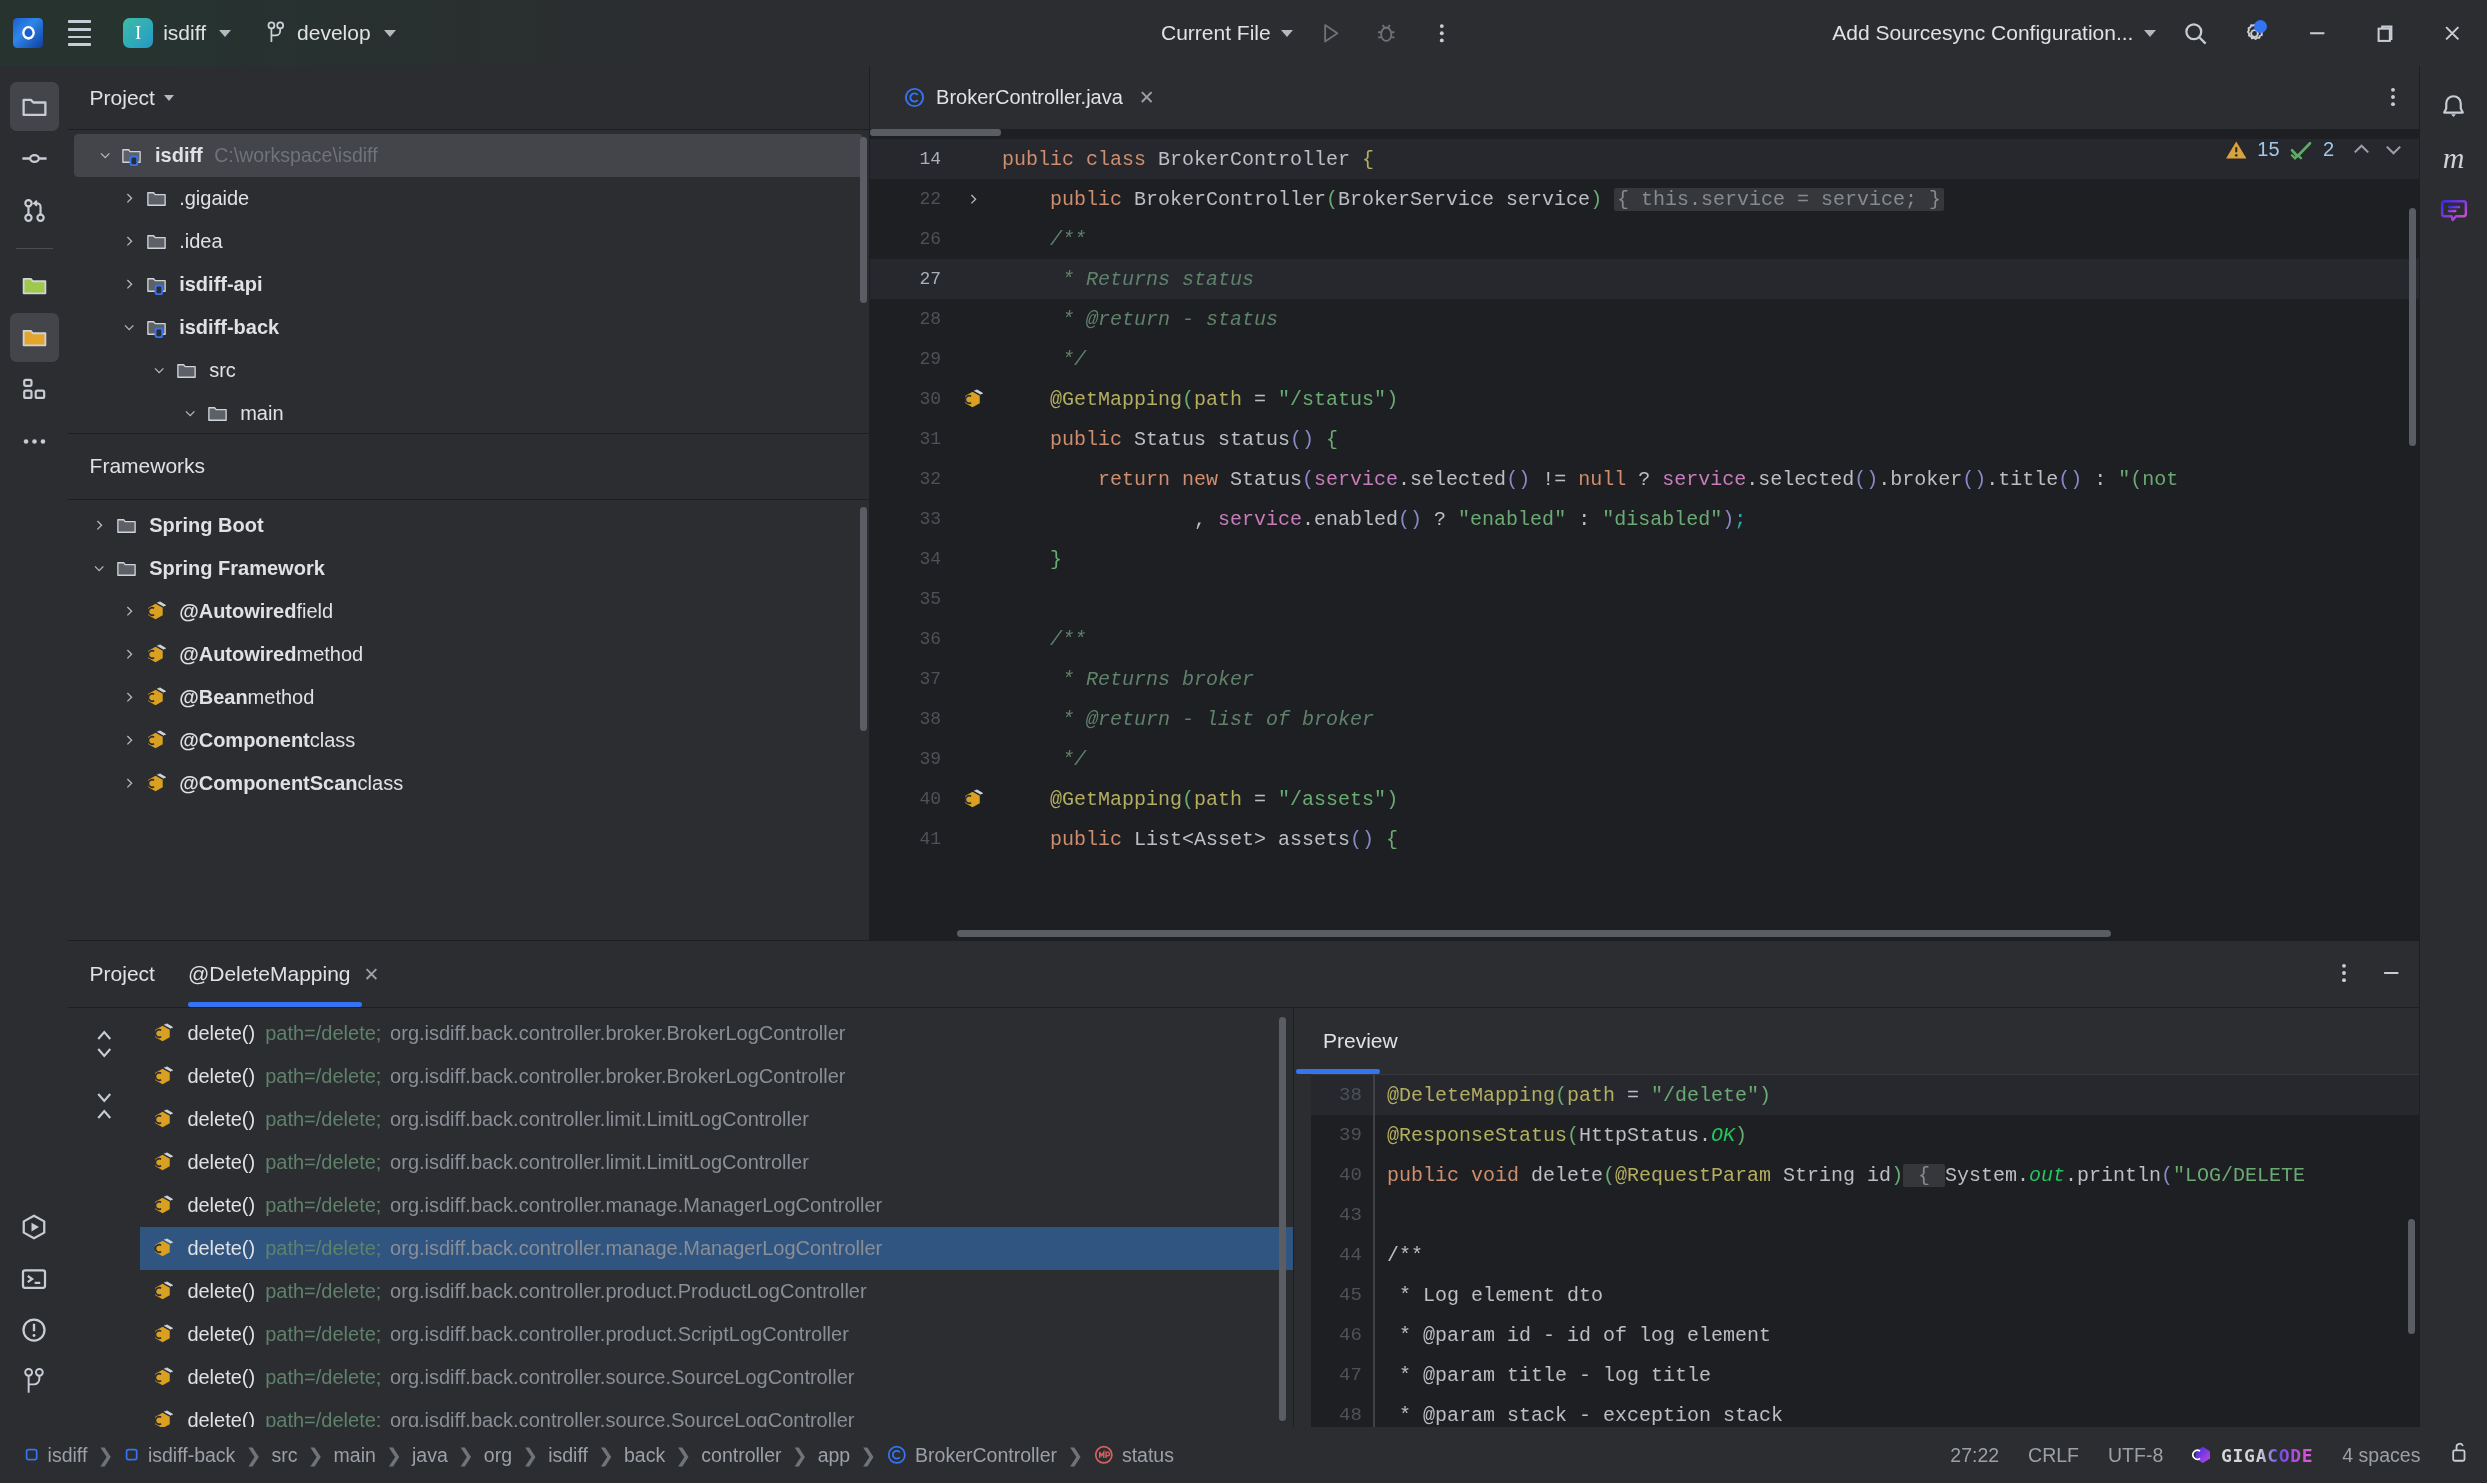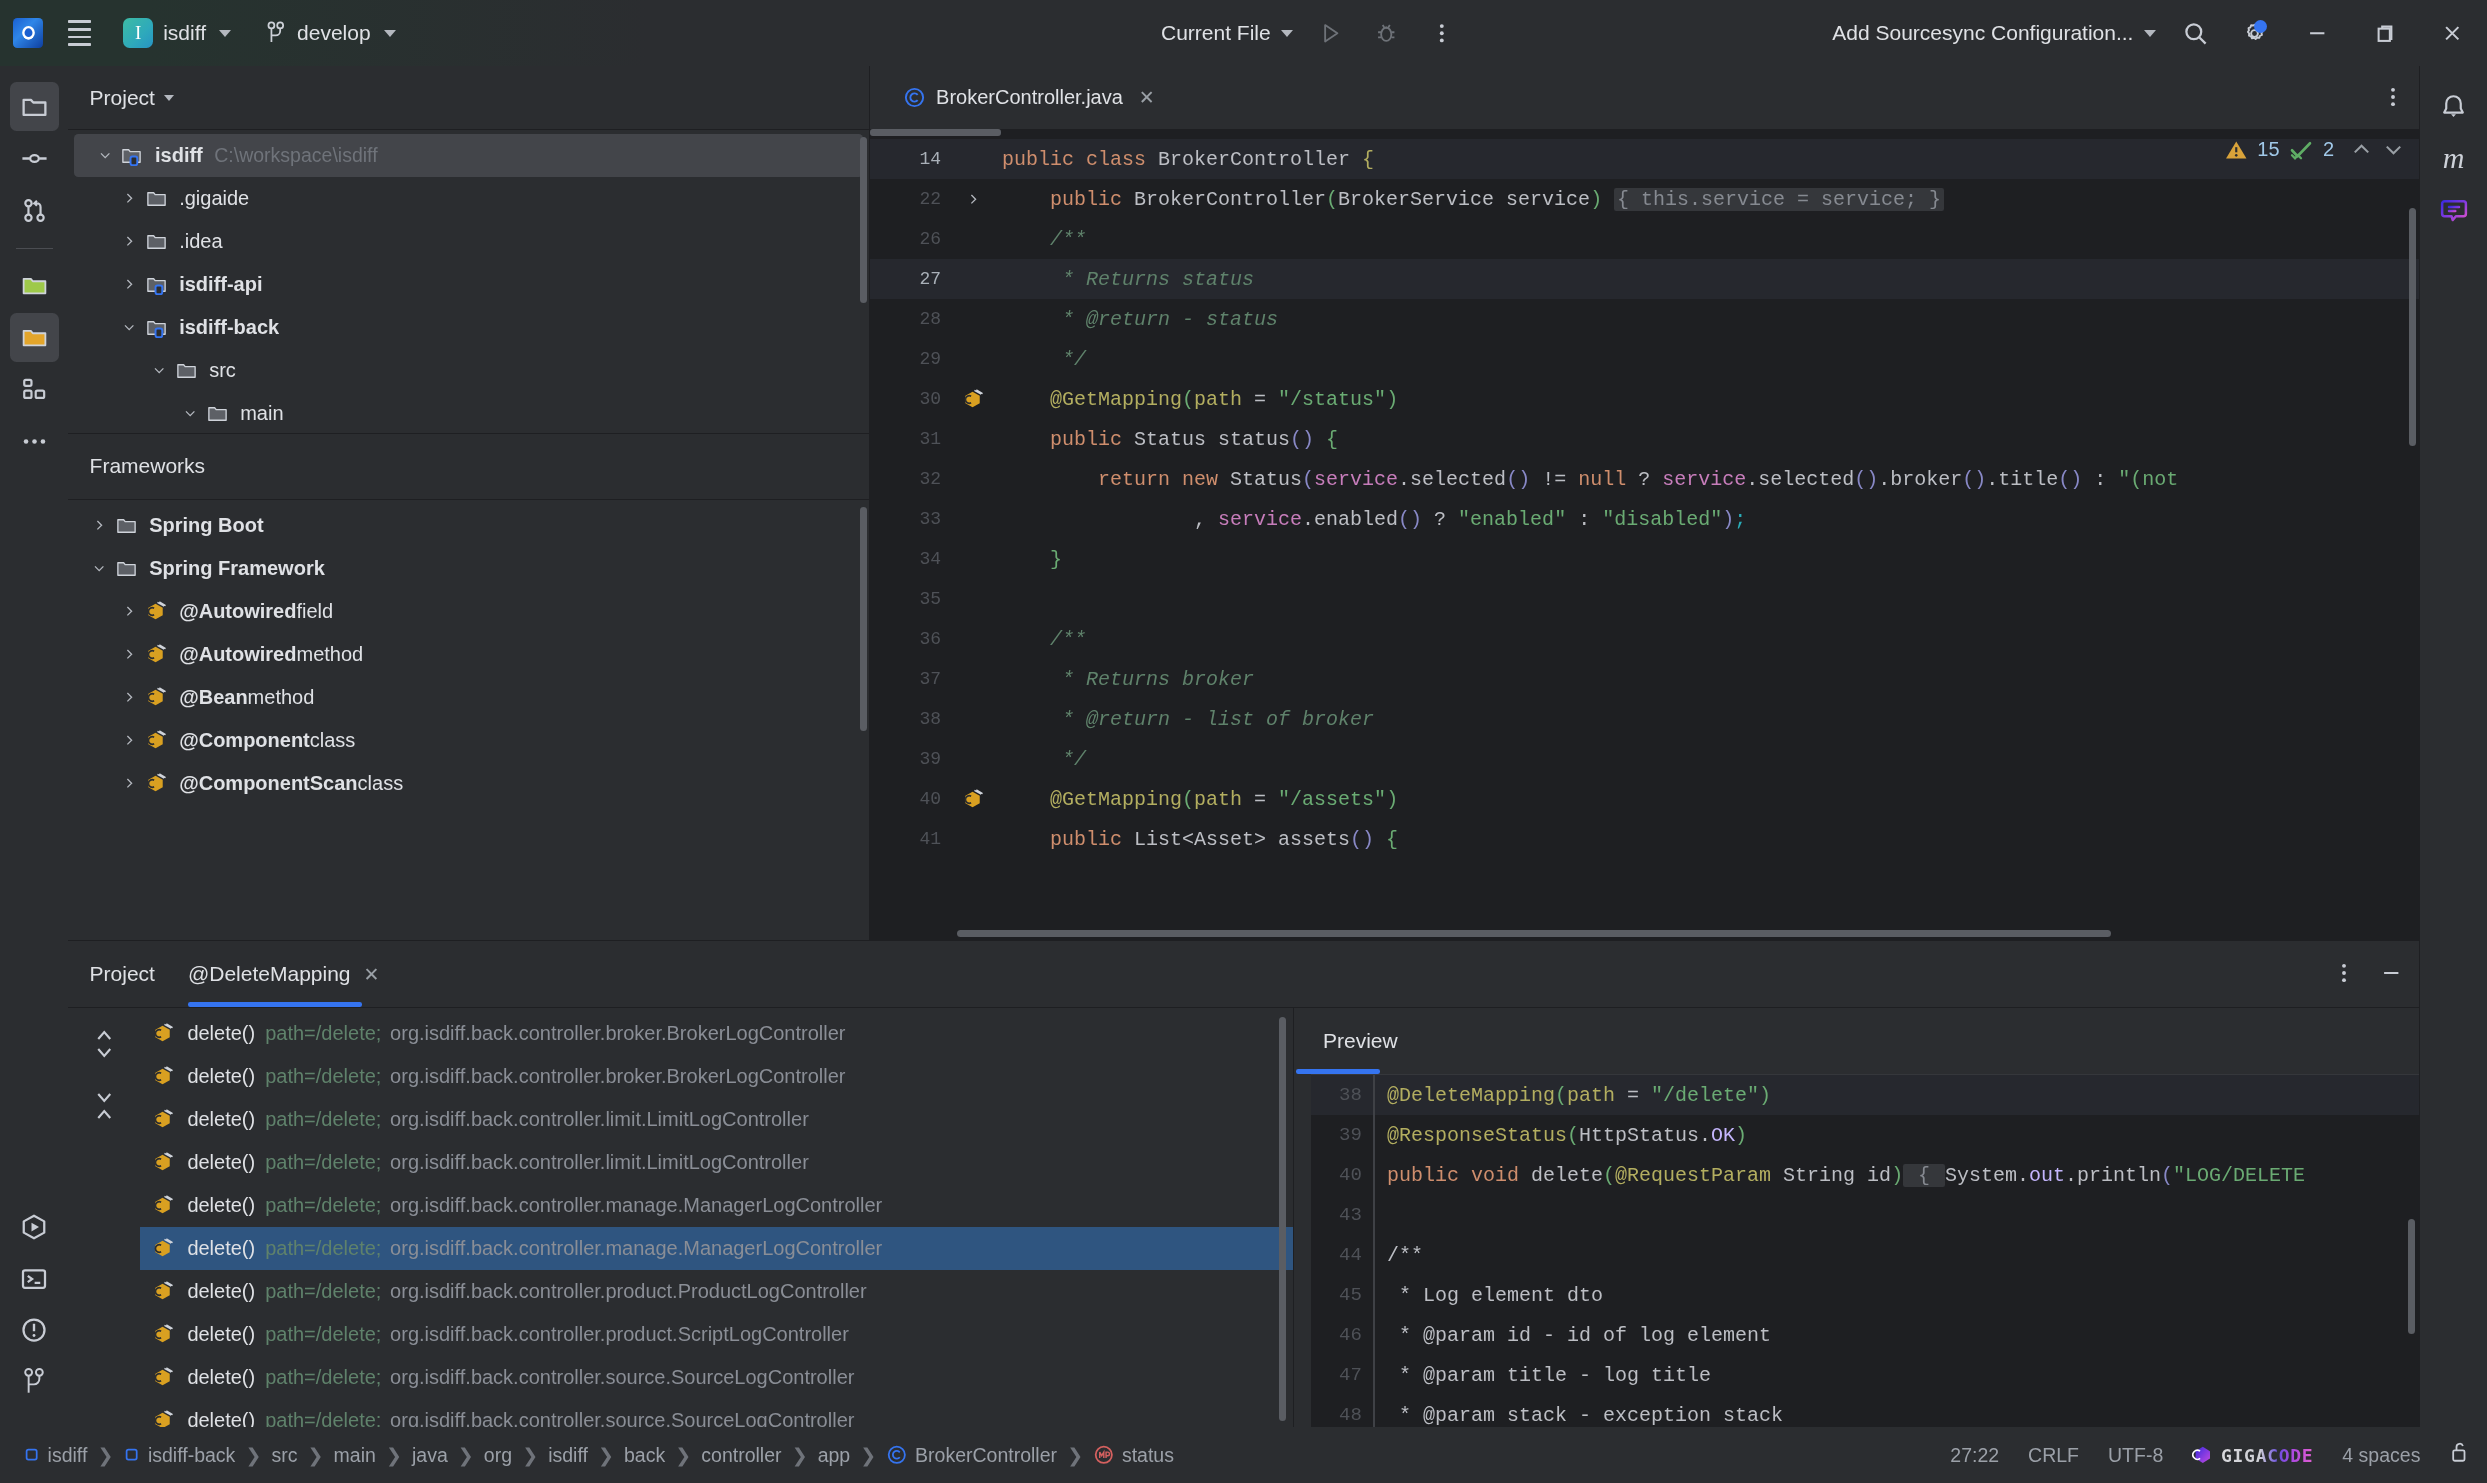--- a/index.html
+++ b/index.html
@@ -110,21 +110,21 @@
   .kw { color:#cf8e6d; }
   .cls { color:#bcbec4; }
   .str { color:#6aab73; }
   .cmt { color:#5f826b; font-style:italic; }
   .anno { color:#b3ae60; }
   .fld { color:#c77dbb; }
   .brk1 { color:#6aab73; }
   .brk2 { color:#8888c6; }
   .brk3 { color:#2aacb8; }
   .plain { color:#bcbec4; }
-  .static-it { color:#c4b5fd; }
+  .static-it { color:#22c55e; font-style:italic; }
   .method { color:#bcbec4; }
   .inline-hint { background:#35373b; color:#868a91; border-radius:2.2px; padding:0 2.9px; }
   .warnbar { position:absolute; right:14.4px; top:8.7px; display:flex; align-items:center; gap:8.7px; font-size:20px; color:#a0c8e8; }
   .code-vscroll { position:absolute; right:2.9px; top:79px; width:7.2px; height:238px; background:#5a5d63; border-radius:3.6px; }
   .code-hscroll { position:absolute; left:87px; bottom:2.9px; height:7.2px; width:1154px; background:#5a5d63; border-radius:3.6px; }
 
   
   .bottom-win { flex:1 1 auto; display:flex; flex-direction:column; background:#2b2d30; border-top:0.7px solid #1e1f22; min-height:0; }
   .bw-head { height:66px; flex:0 0 66px; display:flex; align-items:center; padding-left:21.6px; position:relative; }
   .bw-tab { font-size:21px; color:#dfe1e5; margin-right:33px; cursor:pointer; position:relative; height:66px; display:flex; align-items:center; }

